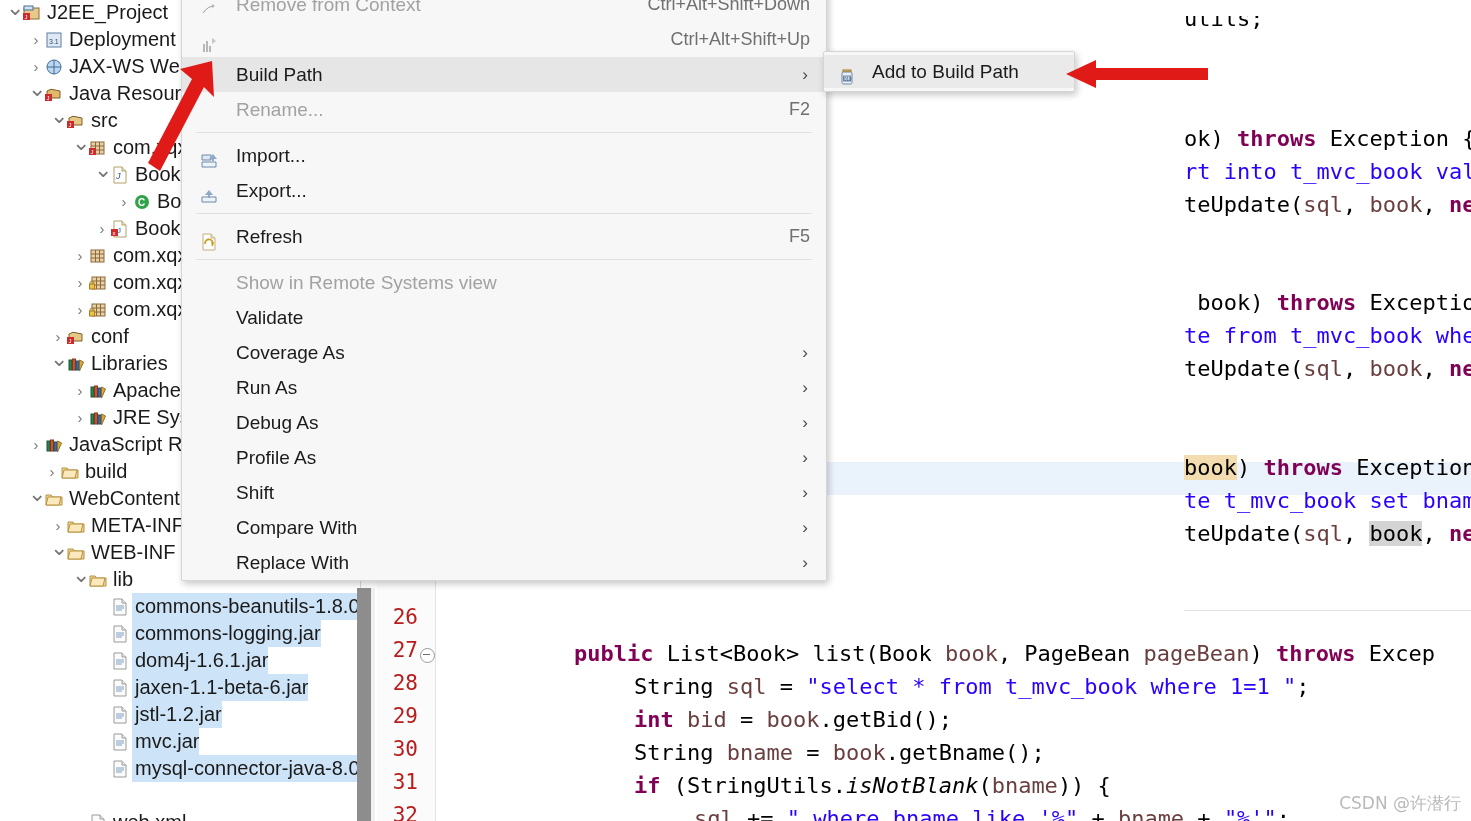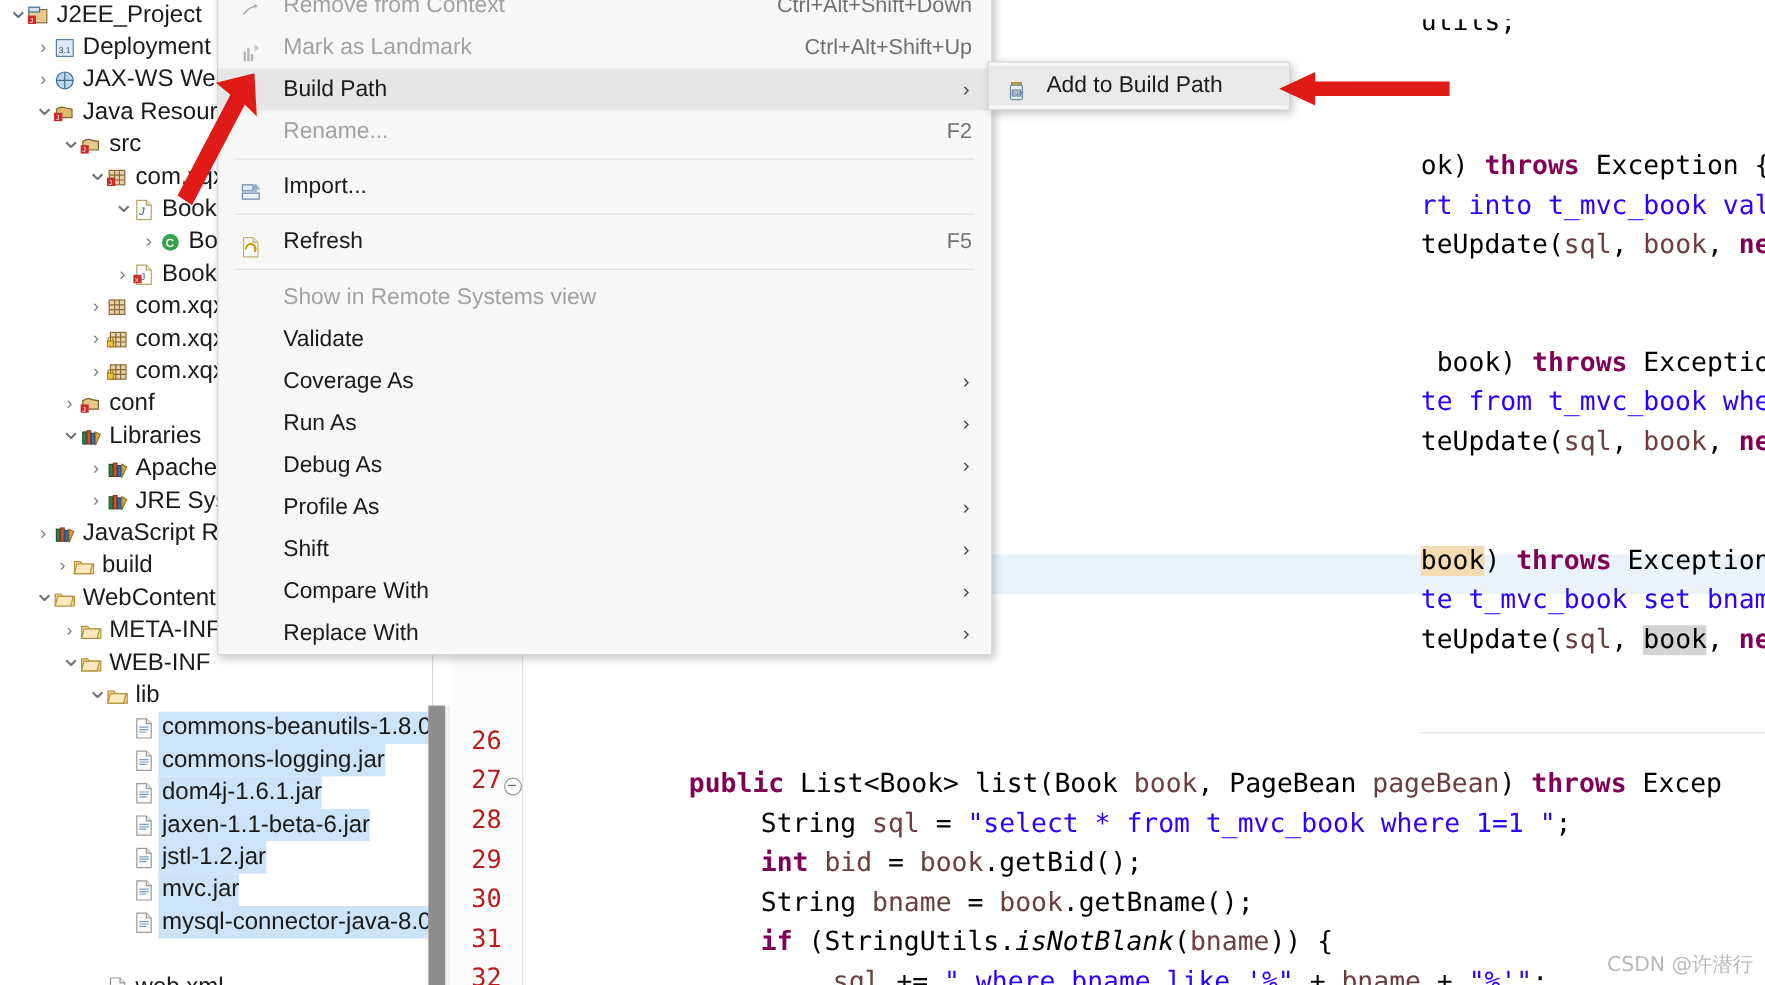--- a/index.html
+++ b/index.html
@@ -333,39 +333,45 @@
       <span class="mlabel">Remove from Context</span>
       <span class="maccel">Ctrl+Alt+Shift+Down</span>
     </div>
     <div class="mi disabled">
       <span class="mico"><svg width="18" height="18" viewBox="0 0 18 18">
           <rect x="3" y="8" width="2" height="8" fill="#b7b7b7"></rect>
           <rect x="6" y="5" width="2" height="11" fill="#b7b7b7"></rect>
           <rect x="9" y="10" width="2" height="6" fill="#b7b7b7"></rect>
           <path d="M12 2l4 3-4 3z" fill="#c8c8c8"></path>
         </svg></span>
-      <span class="mlabel">Mark as Landmark</span>
       <span class="maccel">Ctrl+Alt+Shift+Up</span>
     </div>
     <div class="mi hl">
       <span class="mlabel">Build Path</span>
       <span class="mchev">›</span>
     </div>
     <div class="mi disabled">
       <span class="mlabel">Rename...</span>
       <span class="maccel">F2</span>
     </div>
     <div class="msep"></div>
     <div class="mi">
       <span class="mico"><svg width="18" height="18" viewBox="0 0 18 18">
           <path d="M2 3h9v5H2z" fill="#dfe8f3" stroke="#6d89ab"></path>
           <path d="M2 10h14v5H2z" fill="#eef3f9" stroke="#6d89ab"></path>
           <path d="M13 2l-4 5h3v2h2V7h3z" fill="#8fa9c6"></path>
         </svg></span>
       <span class="mlabel">Import...</span>
+    </div>
+    <div class="mi">
+      <span class="mico"><svg width="18" height="18" viewBox="0 0 18 18">
+          <path d="M2 10h14v5H2z" fill="#eef3f9" stroke="#6d89ab"></path>
+          <path d="M5 8l4-5 4 5h-3v3H8V8z" fill="#8fa9c6"></path>
+        </svg></span>
+      <span class="mlabel">Export...</span>
     </div>
     <div class="msep"></div>
     <div class="mi">
       <span class="mico"><svg width="18" height="18" viewBox="0 0 18 18">
           <path d="M3 1h8l4 4v12H3Z" fill="#fdfdfd" stroke="#c2b07a"></path>
           <path d="M11 1v4h4" fill="#efe6c7" stroke="#c2b07a"></path>
           <path d="M5 11a4 4 0 117 2" stroke="#c99a14" fill="none" stroke-width="1.6"></path>
           <path d="M11 9l3 1-2 2z" fill="#c99a14"></path>
         </svg></span>
       <span class="mlabel">Refresh</span>

